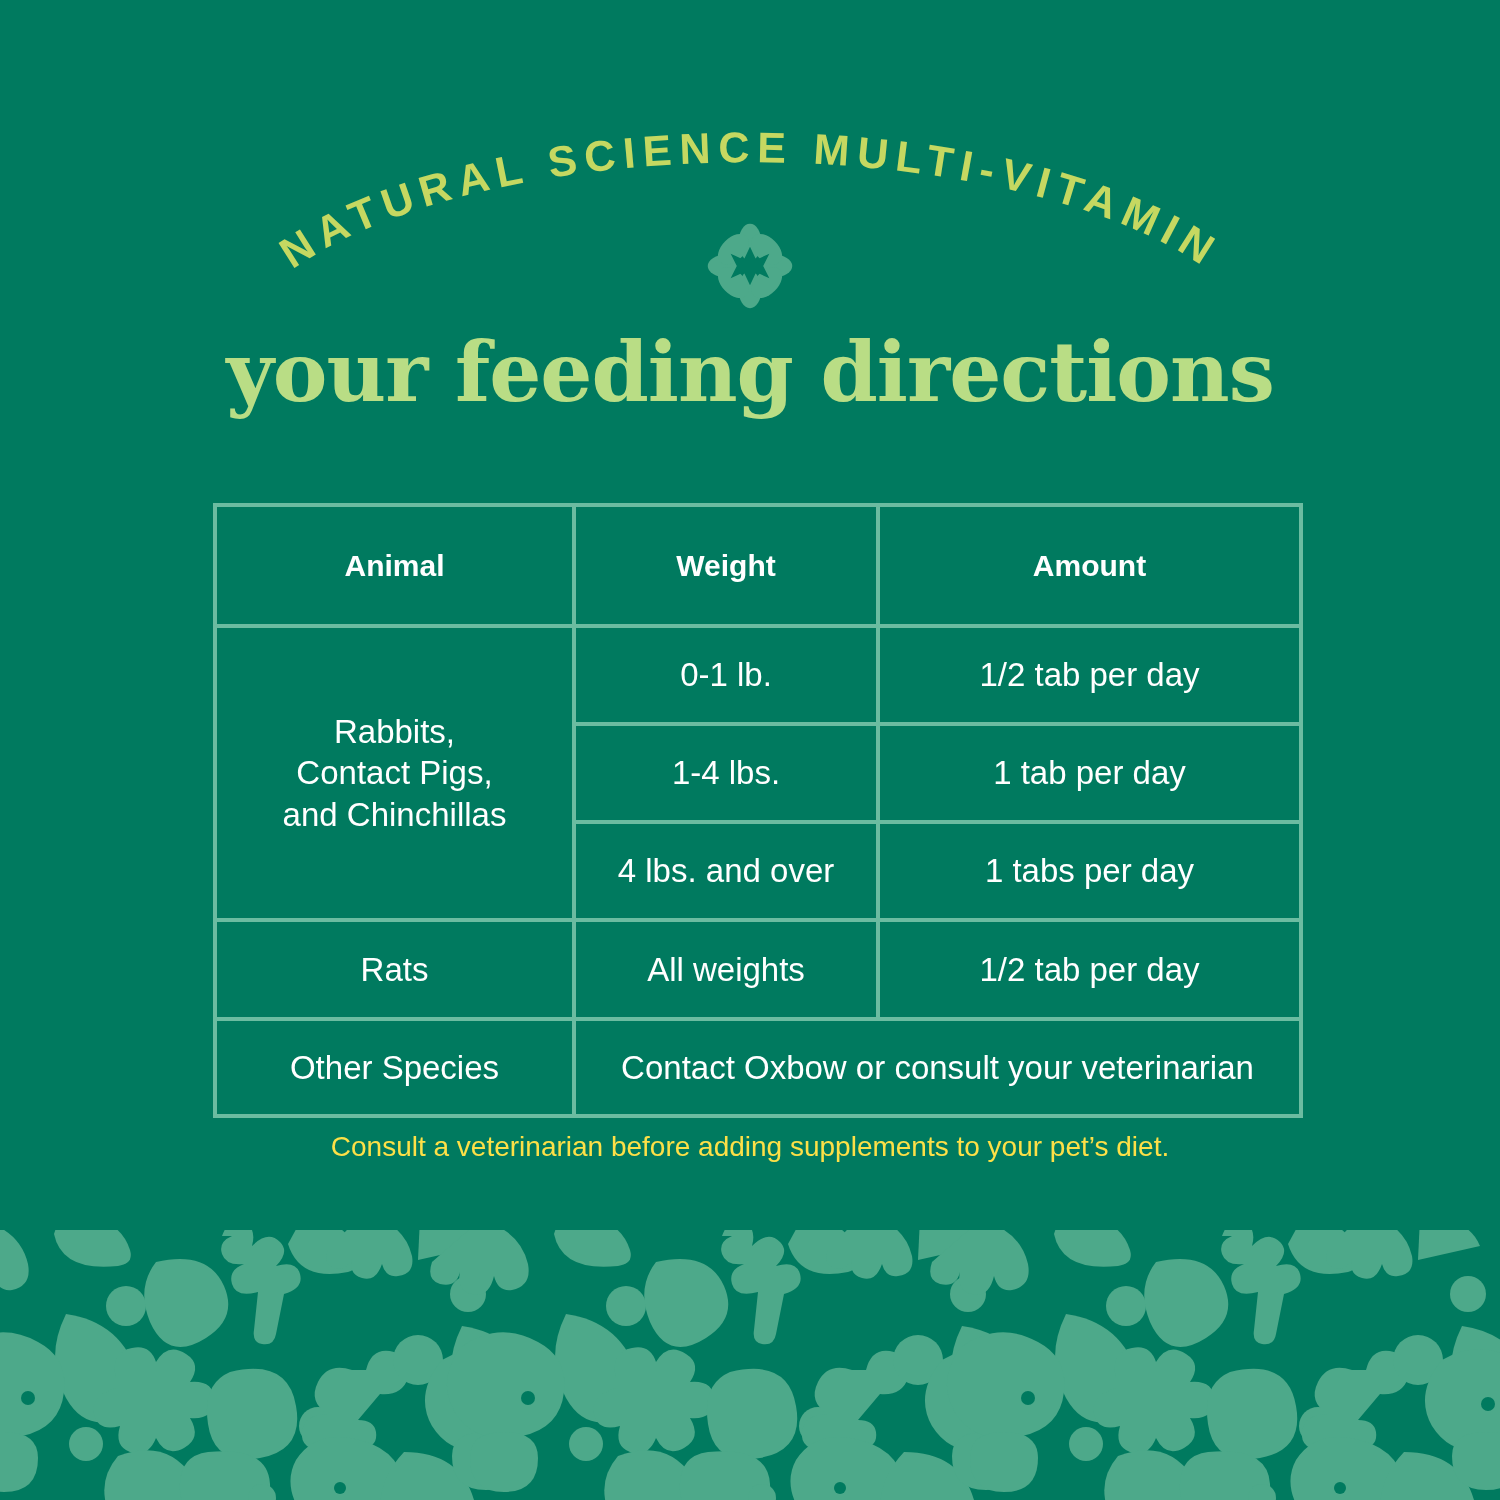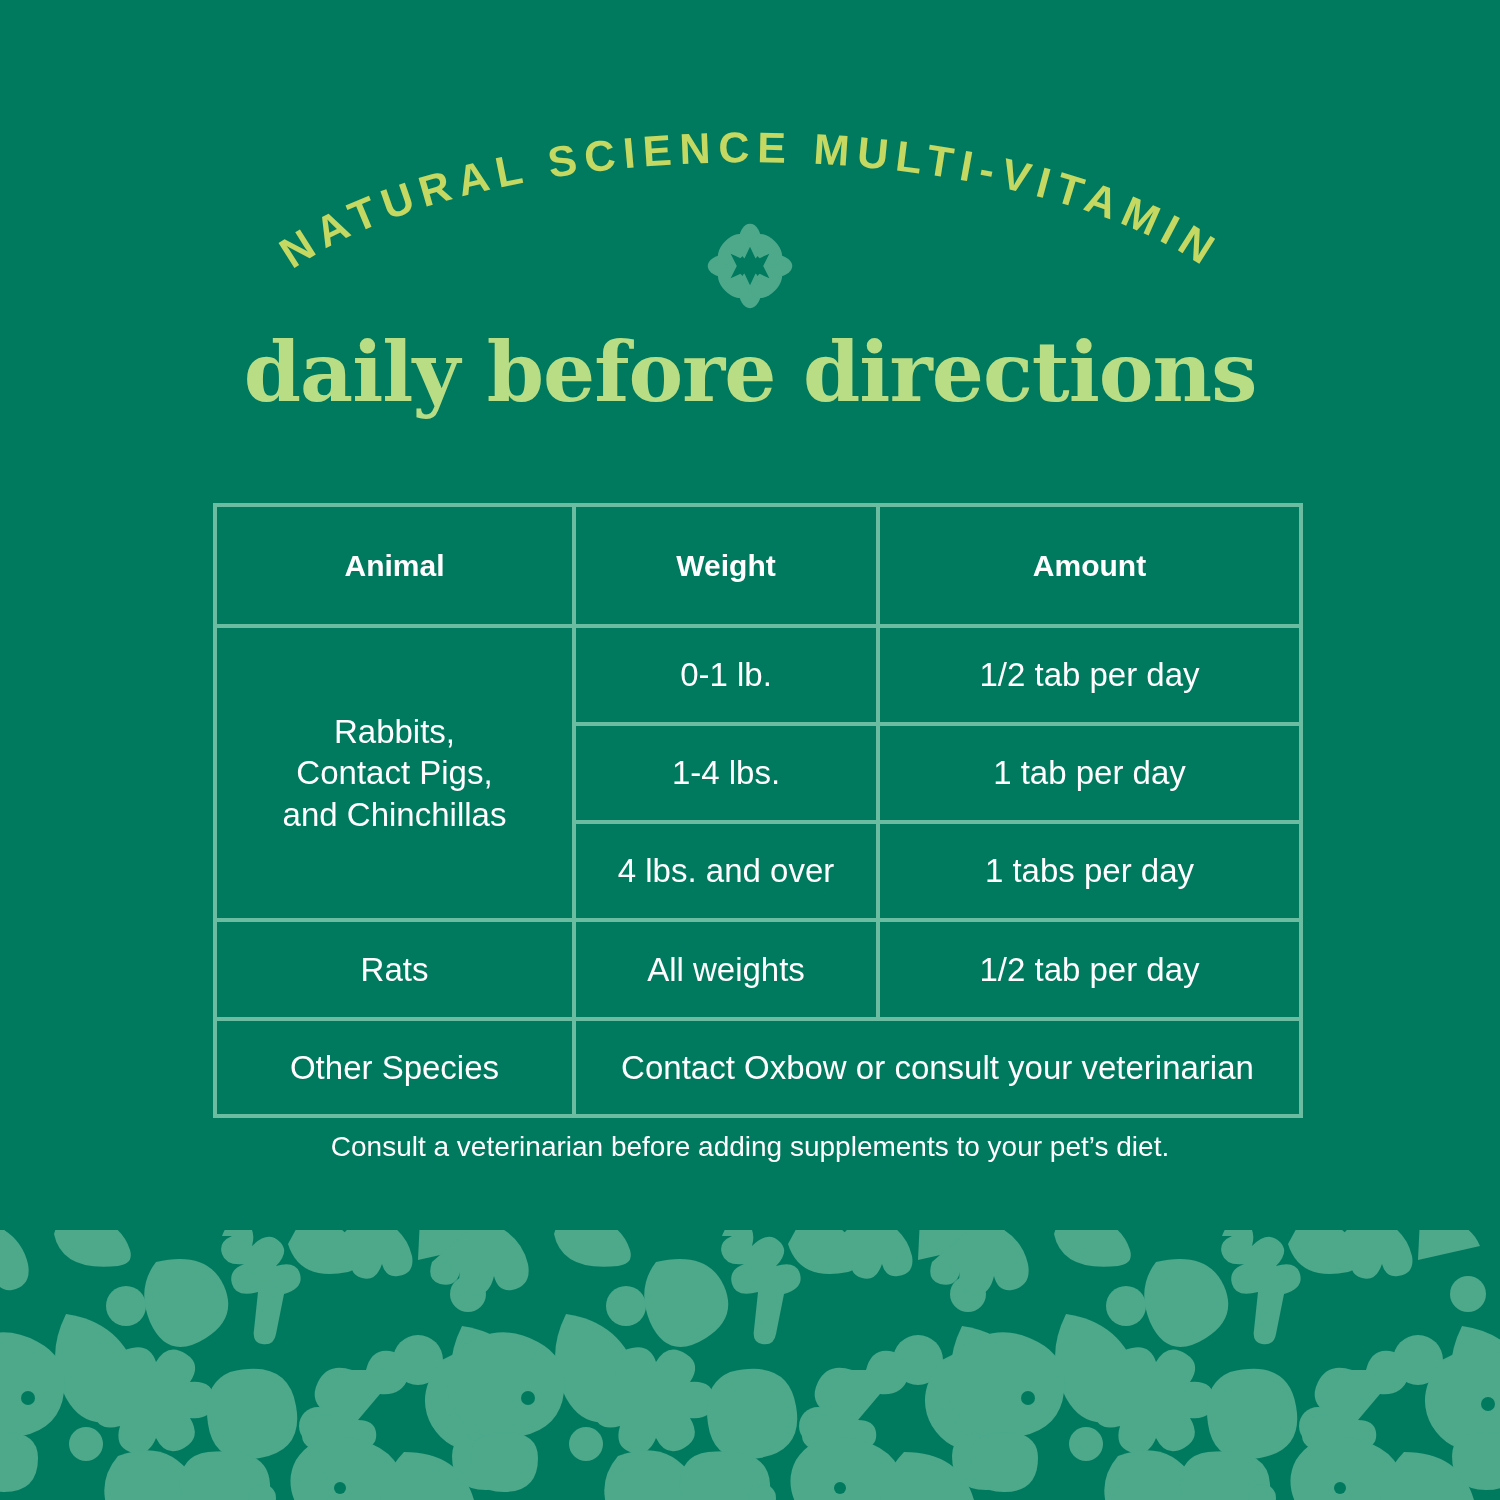--- a/index.html
+++ b/index.html
@@ -102,21 +102,21 @@
 
   
   .footnote {
     position: absolute;
     left: 0;
     top: 1131px;
     width: 1500px;
     text-align: center;
     font-family: "Liberation Sans", sans-serif;
     font-size: 28px;
-    color: #ffffff;
+    color: #fde047;
     white-space: nowrap;
   }
 
   
   .pattern-band {
     position: absolute;
     left: 0;
     bottom: 0;
     width: 1500px;
     height: 270px;
@@ -151,21 +151,21 @@
           <ellipse cx="31" cy="31" rx="13" ry="21" transform="rotate(45 31 31)"></ellipse>
           <ellipse cx="69" cy="31" rx="21" ry="13" transform="rotate(45 69 31)"></ellipse>
           <ellipse cx="31" cy="69" rx="21" ry="13" transform="rotate(45 31 69)"></ellipse>
           <ellipse cx="69" cy="69" rx="13" ry="21" transform="rotate(45 69 69)"></ellipse>
         </g>
         <path d="M50 28 L57 43 L72 36 L65 50 L72 64 L57 57 L50 72 L43 57 L28 64 L35 50 L28 36 L43 43 Z" fill="#007a5f"></path>
       </g>
     </svg>
   </div>
 
-  <div class="title">daily before directions</div>
+  <div class="title">your feeding directions</div>
 
   <table class="table">
     <thead>
       <tr>
         <th class="col-animal">Animal</th>
         <th class="col-weight">Weight</th>
         <th class="col-amount">Amount</th>
       </tr>
     </thead>
     <tbody>

